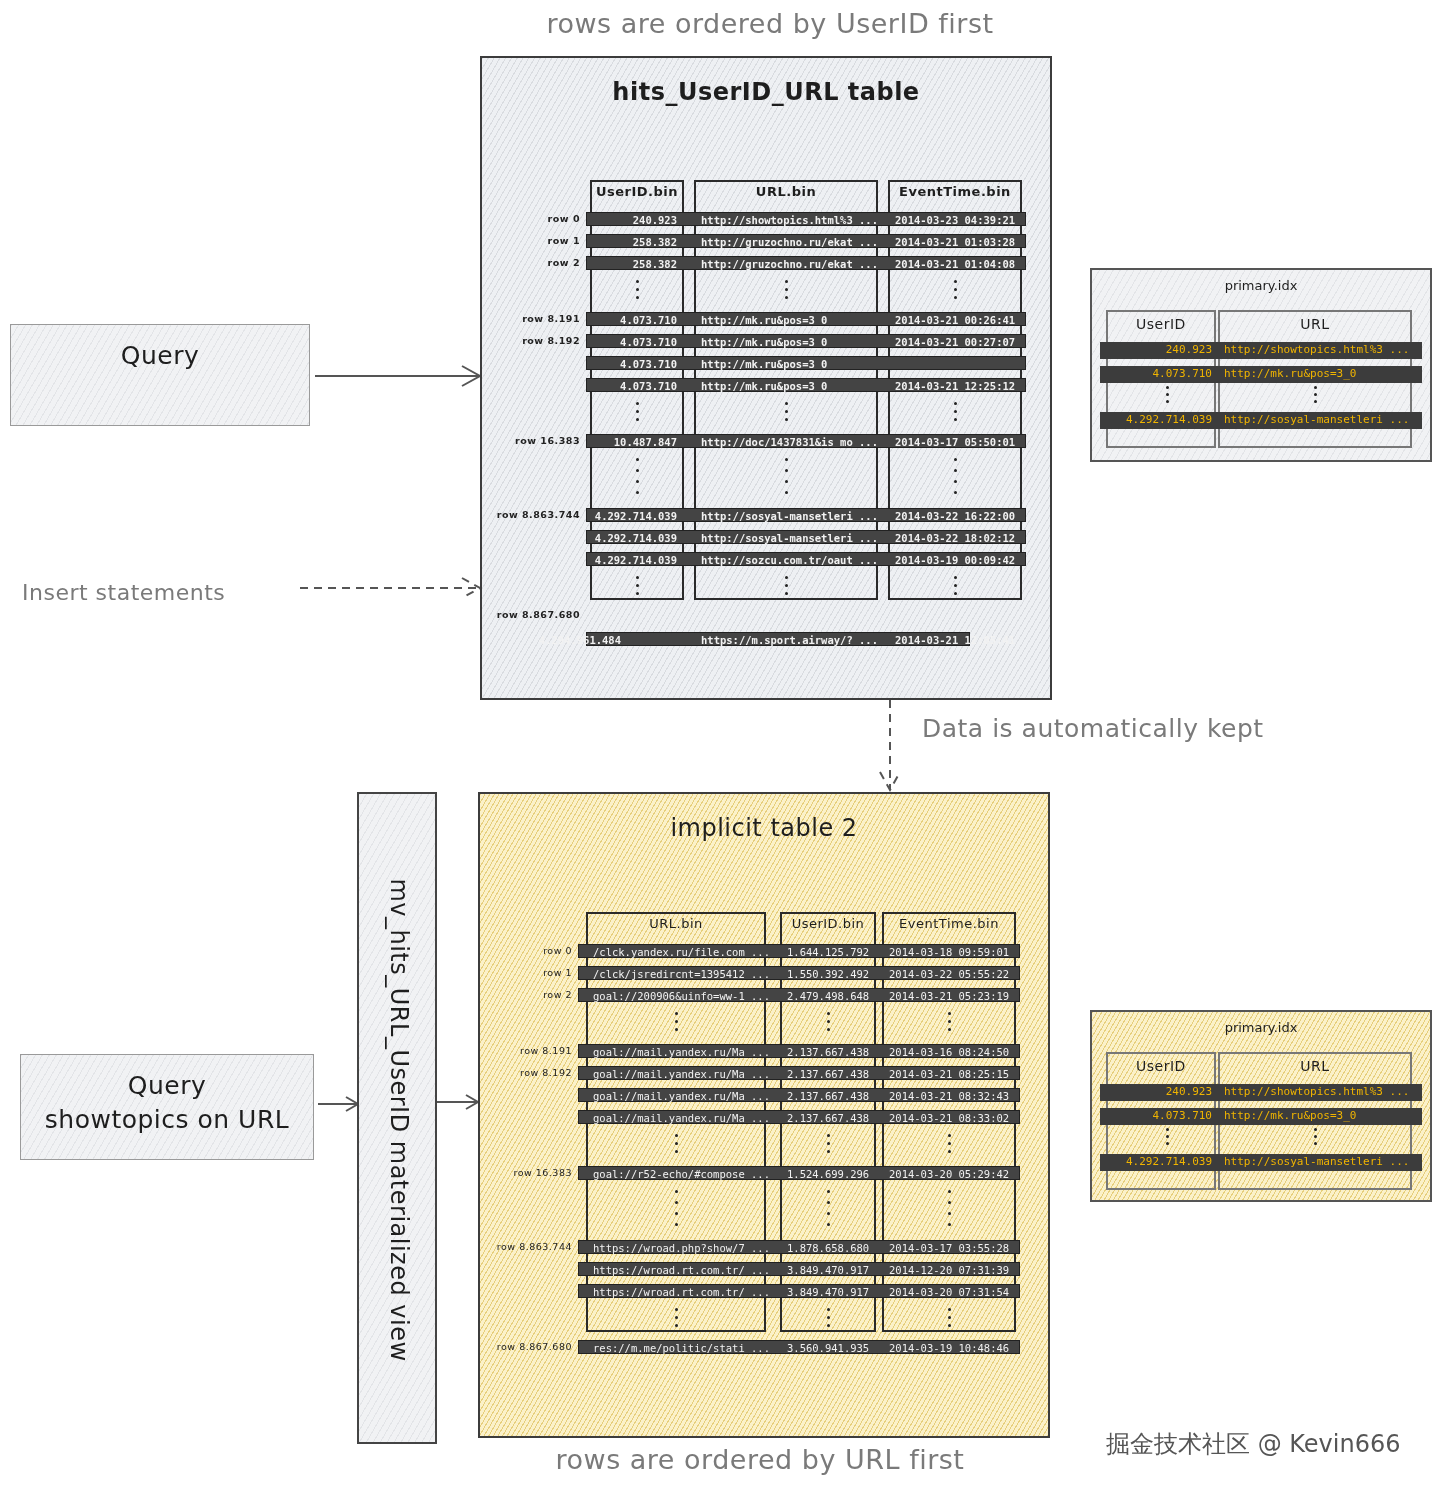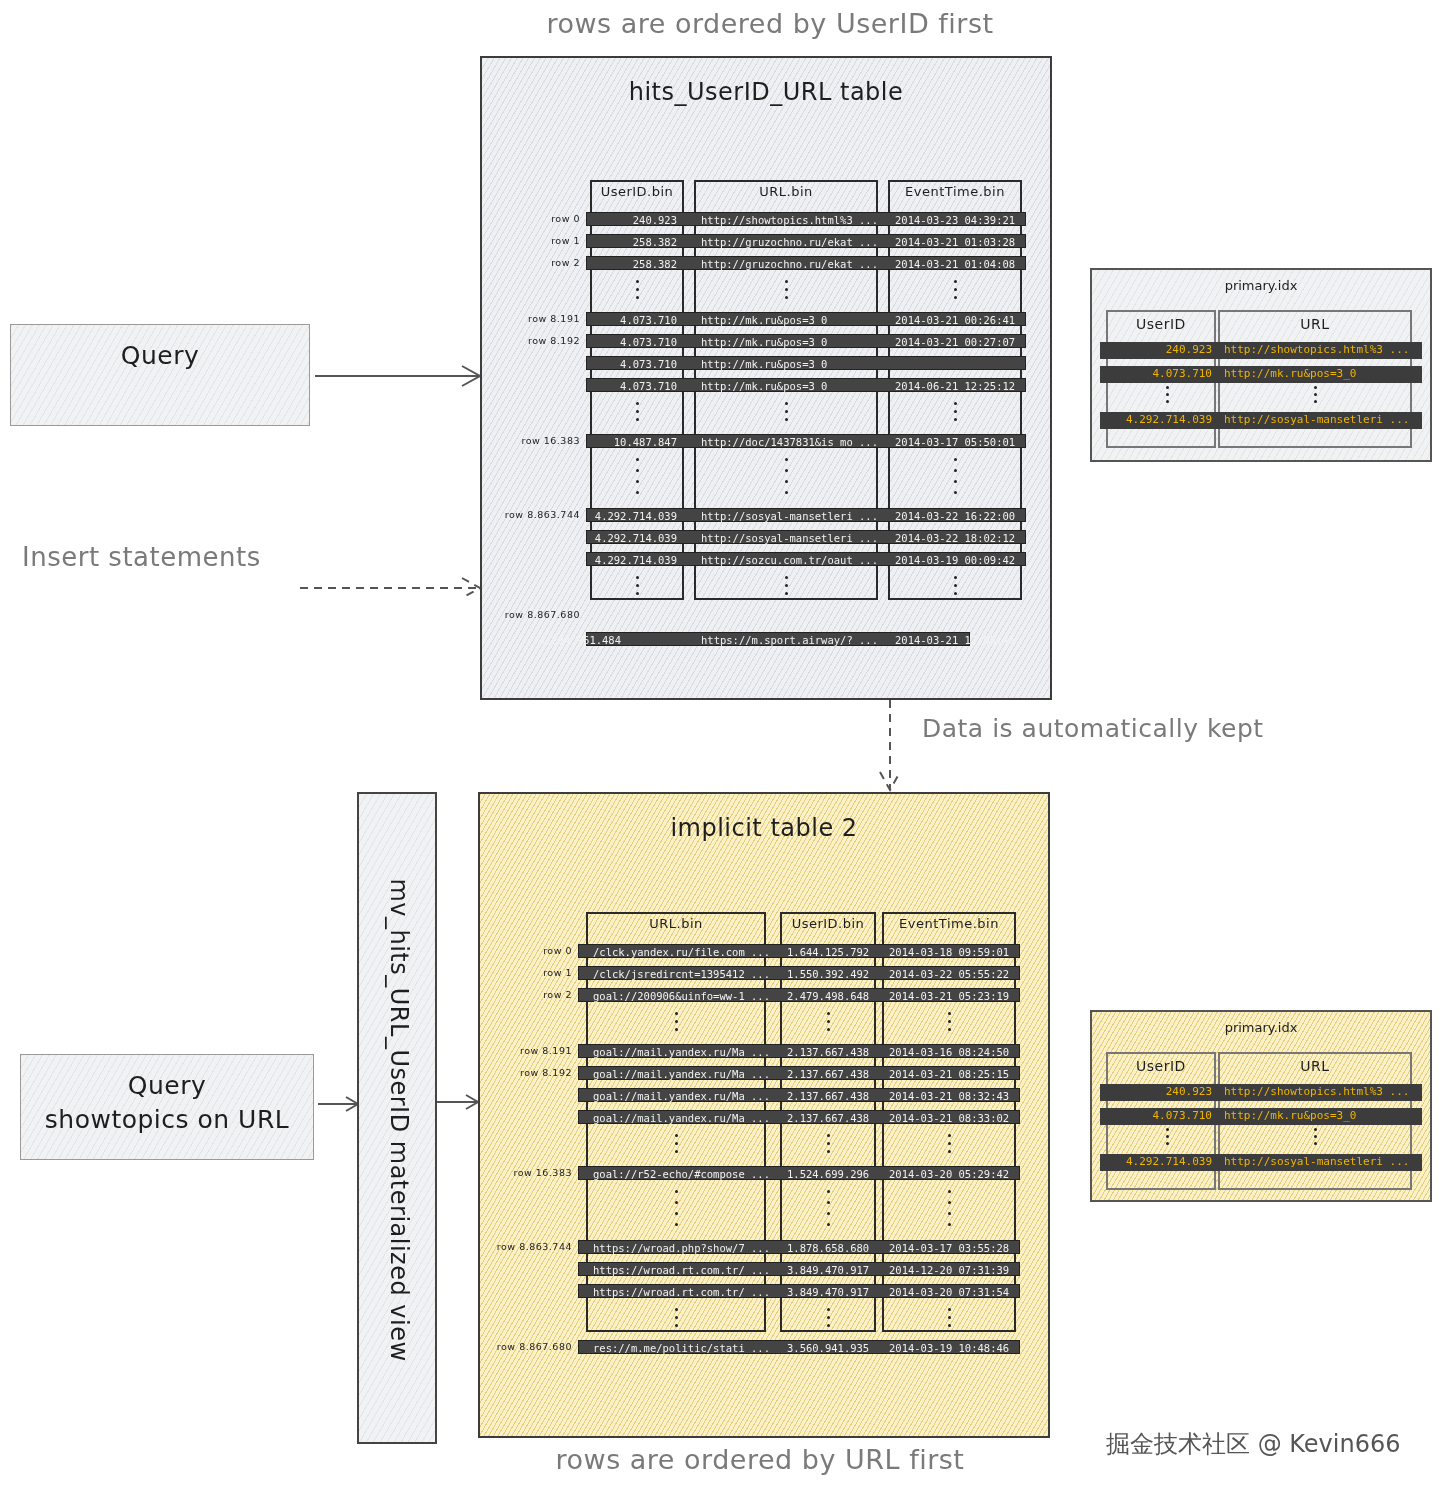--- a/index.html
+++ b/index.html
@@ -3,20 +3,21 @@
 <meta charset="utf-8">
 <style>
   html, body { margin:0; padding:0; background:#ffffff; }
   body { width:1440px; height:1493px; position:relative; overflow:hidden;
          font-family:"DejaVu Sans", sans-serif; color:#1e1e1e; }
   .abs { position:absolute; }
   .hand { font-family:"DejaVu Sans", sans-serif; letter-spacing:0.5px; }
   .grey-hatch {
     background-color:#eef0f3;
     background-image:repeating-linear-gradient(120deg, rgba(120,125,135,0.18) 0 1px, transparent 1px 5px);
+    font-weight:bold;
   }
   .yellow-hatch {
     background-color:#fbf1c9;
     background-image:repeating-linear-gradient(120deg, rgba(214,178,60,0.55) 0 1px, transparent 1px 4px);
   }
   .light-hatch {
     background-color:#f1f2f4;
     background-image:repeating-linear-gradient(120deg, rgba(140,145,155,0.14) 0 1px, transparent 1px 6px);
   }
   .box { border:2px solid #3c3c3c; box-sizing:border-box; }
@@ -111,21 +112,21 @@
       <div class="rowlabel hand" style="left: 8px; top: 298px;"></div>
       <div class="bar" style="left: 104px; top: 298px; width: 440px;">
         <span class="cell" style="right: 348px;">4.073.710</span>
         <span class="cell" style="left: 114px;">http://mk.ru&amp;pos=3_0</span>
         <span class="cell" style="left: 308px;"></span>
       </div>
       <div class="rowlabel hand" style="left: 8px; top: 320px;"></div>
       <div class="bar" style="left: 104px; top: 320px; width: 440px;">
         <span class="cell" style="right: 348px;">4.073.710</span>
         <span class="cell" style="left: 114px;">http://mk.ru&amp;pos=3_0</span>
-        <span class="cell" style="left: 308px;">2014-06-21 12:25:12</span>
+        <span class="cell" style="left: 308px;">2014-03-21 12:25:12</span>
       </div>
       <div class="dots" style="left: 154px; top: 344px;">
         <i style="margin-bottom: 5px;"></i>
         <i style="margin-bottom: 5px;"></i>
         <i style="margin-bottom: 5px;"></i>
       </div>
       <div class="dots" style="left: 303px; top: 344px;">
         <i style="margin-bottom: 5px;"></i>
         <i style="margin-bottom: 5px;"></i>
         <i style="margin-bottom: 5px;"></i>
@@ -232,21 +233,21 @@
         <span class="idx-cell" style="right: 210px;">4.292.714.039</span>
         <span class="idx-cell" style="left: 124px;">http://sosyal-mansetleri ...</span>
       </div>
     </div>
 </div>
 
 <div class="abs query-box light-hatch hand" style="left:10px; top:324px; width:300px; height:102px; padding-top:14px;">
   <div>Query</div>
 </div>
 
-<div class="abs hand" style="left:22px; top:542px; font-size:26px; color:#7a7a7a; white-space:nowrap;">Insert statements</div>
+<div class="abs hand" style="left:22px; top:580px; font-size:22px; color:#7a7a7a; white-space:nowrap;">Insert statements</div>
 
 <div class="abs hand" style="left:922px; top:712px; font-size:25px; color:#7a7a7a; line-height:33px; white-space:nowrap;">
   <div>Data is automatically kept</div>
 </div>
 
 <div class="abs query-box light-hatch hand" style="left:20px; top:1054px; width:294px; height:106px; padding-top:14px;">
   <div>Query</div>
   <div>showtopics on URL</div>
 </div>
 

